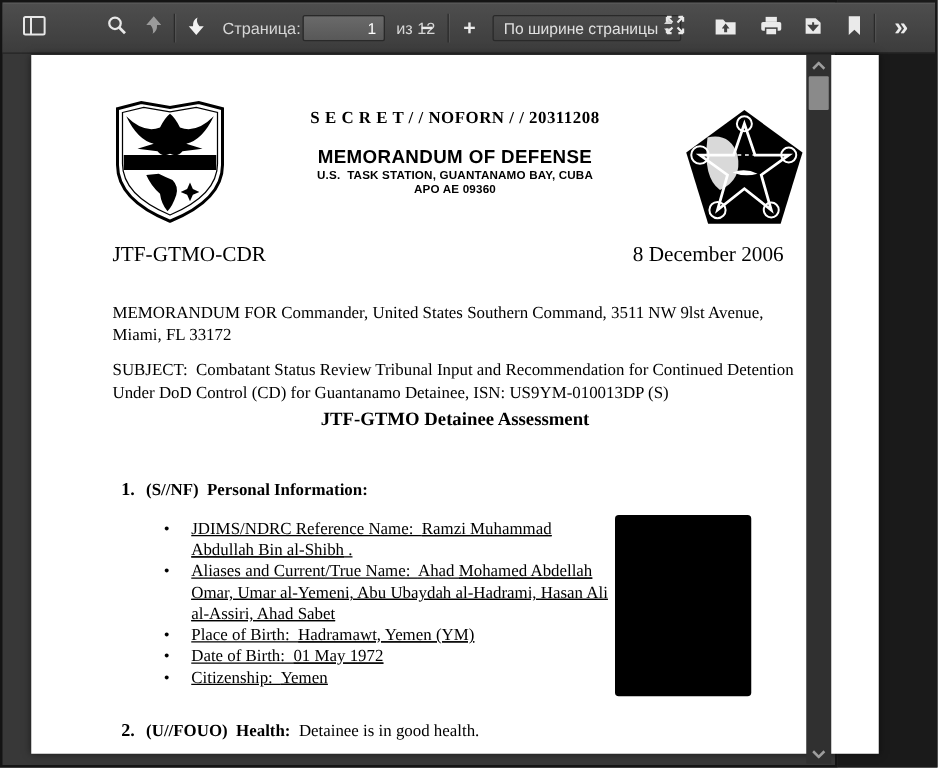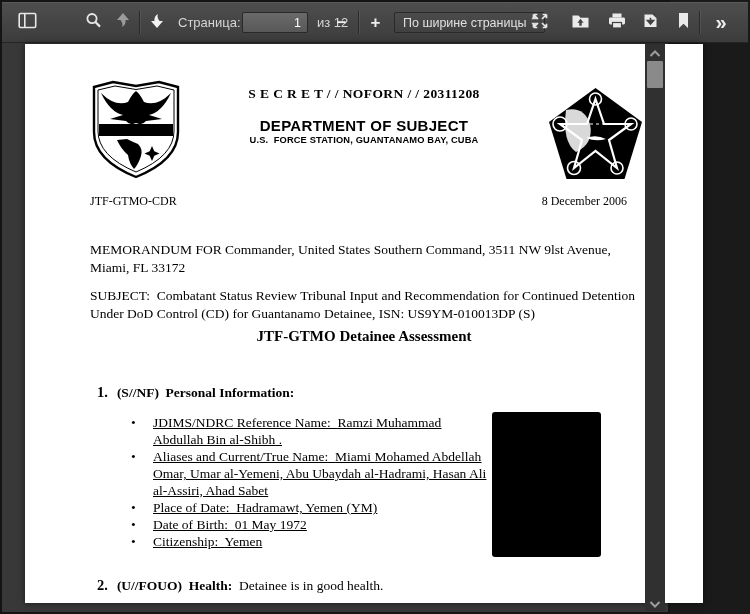--- a/index.html
+++ b/index.html
@@ -36,21 +36,21 @@
               background:#fff; color:#000; font-family:"Liberation Serif", serif;
               box-shadow:0 0 6px rgba(0,0,0,.55); }
   .abs { position:absolute; }
   .classification { left:0; right:0; top:42px; text-align:center; font-weight:bold;
                     font-size:13.5px; letter-spacing:.4px; white-space:pre-wrap; }
   .hdr-block { left:0; right:0; top:72px; text-align:center;
                font-family:"Liberation Sans",sans-serif; font-weight:bold; }
   .hdr-dept { font-size:15px; letter-spacing:.3px; line-height:19px; }
   .hdr-sub { font-size:9.3px; letter-spacing:.15px; line-height:10.5px; white-space:pre-wrap; }
   .office-row { left:65px; right:76px; top:150px; display:flex;
-                justify-content:space-between; font-size:12px; }
+                justify-content:space-between; font-size:17px; }
   .memo { left:65px; top:197px; width:552px; font-size:13.5px; line-height:17.5px;
           white-space:pre-wrap; }
   .subject { left:65px; top:243px; width:548px; font-size:13.5px; line-height:17.5px;
              white-space:pre-wrap; }
   .doc-title { left:0; right:0; top:284px; text-align:center; font-weight:bold;
                font-size:15px; }
   .sec-head { left:72px; top:340px; font-size:13.5px; }
   .sec-num { font-weight:bold; font-size:14.5px; margin-right:9px; }
   .sec-bold { font-weight:bold; white-space:pre-wrap; }
   .bullets { left:104px; top:370px; width:362px; font-size:13.5px; line-height:17px;text-decoration:underline; }
@@ -196,22 +196,23 @@
       <path d="M7 10 L24 6 L45 9.5 L66 6 L83 10 L83 51 Q83 76 45 92 Q7 76 7 51 Z" fill="none" stroke="#000" stroke-width="1"></path>
       <path d="M10 13 Q24 27 37 22 Q41 14 45 11 Q49 14 53 22 Q66 27 80 13 Q71 32 58 35 L71 39 L55 41 Q51 46 45 43 Q39 46 35 41 L19 39 L32 35 Q19 32 10 13 Z" fill="#000"></path>
       <rect x="8" y="44" width="74" height="12" fill="#000"></rect>
       <path d="M26 60 L36 59 Q42 62 47 64 Q52 69 50 76 Q47 85 43 89 Q38 83 37 75 Q30 69 26 60 Z" fill="#000"></path>
       <path d="M61 66 l2.3 5.2 5.2 2.3 -5.2 2.3 -2.3 5.2 -2.3 -5.2 -5.2 -2.3 5.2 -2.3 Z" fill="#000"></path>
     </svg>
 
     <div class="abs classification">S E C R E T / / NOFORN / / 20311208</div>
 
     <div class="abs hdr-block">
-      <div class="hdr-dept">DEPARTMENT OF SUBJECT</div>
-      <div class="hdr-sub">U.S.  FORCE STATION, GUANTANAMO BAY, CUBA</div>
+      <div class="hdr-dept">MEMORANDUM OF DEFENSE</div>
+      <div class="hdr-sub">U.S.  TASK STATION, GUANTANAMO BAY, CUBA</div>
+      <div class="hdr-sub">APO AE 09360</div>
     </div>
 
     <svg class="abs" style="left:521px;top:42px" width="99" height="96" viewBox="0 0 99 96">
       <polygon points="49.5,2 96,36 78.5,93 20.5,93 3,36" fill="#000"></polygon>
       <path d="M20 24 Q38 20 44 38 Q48 58 30 66 Q16 56 20 24 Z" fill="#fff" opacity=".85"></path>
       <polygon points="49.5,13 58,38 85,38 63,54 71,82 49.5,65 28,82 36,54 14,38 41,38" fill="none" stroke="#fff" stroke-width="2.2"></polygon>
       <line x1="20" y1="38" x2="80" y2="38" stroke="#fff" stroke-width="1.2" stroke-dasharray="3 3"></line>
       <circle cx="49.5" cy="13" r="6" fill="none" stroke="#fff" stroke-width="1.6"></circle>
       <circle cx="14" cy="38" r="7" fill="none" stroke="#fff" stroke-width="1.6"></circle>
       <circle cx="85" cy="38" r="6" fill="none" stroke="#fff" stroke-width="1.6"></circle>
@@ -233,24 +234,24 @@
 
     <div class="abs sec-head">
       <span class="sec-num">1.</span><span class="sec-bold">(S//NF)  Personal Information:</span>
     </div>
 
     <div class="abs bullets">
       <div class="bullet">
         <span class="bl">JDIMS/NDRC Reference Name:  </span><span class="u">Ramzi Muhammad Abdullah Bin al-Shibh</span><span> .</span>
       </div>
       <div class="bullet">
-        <span class="bl">Aliases and Current/True Name:  </span><span>Miami </span><span class="u">Mohamed Abdellah Omar, Umar al-Yemeni, Abu Ubaydah al-Hadrami, Hasan Ali al-Assiri, Ahad Sabet</span>
-      </div>
-      <div class="bullet">
-        <span class="bl">Place of Date:  </span><span class="u">Hadramawt, Yemen (YM)</span>
+        <span class="bl">Aliases and Current/True Name:  </span><span>Ahad </span><span class="u">Mohamed Abdellah Omar, Umar al-Yemeni, Abu Ubaydah al-Hadrami, Hasan Ali al-Assiri, Ahad Sabet</span>
+      </div>
+      <div class="bullet">
+        <span class="bl">Place of Birth:  </span><span class="u">Hadramawt, Yemen (YM)</span>
       </div>
       <div class="bullet">
         <span class="bl">Date of Birth:  </span><span class="u">01 May 1972</span>
       </div>
       <div class="bullet">
         <span class="bl">Citizenship:  </span><span class="u">Yemen</span>
       </div>
     </div>
 
     <div class="abs redaction"></div>

